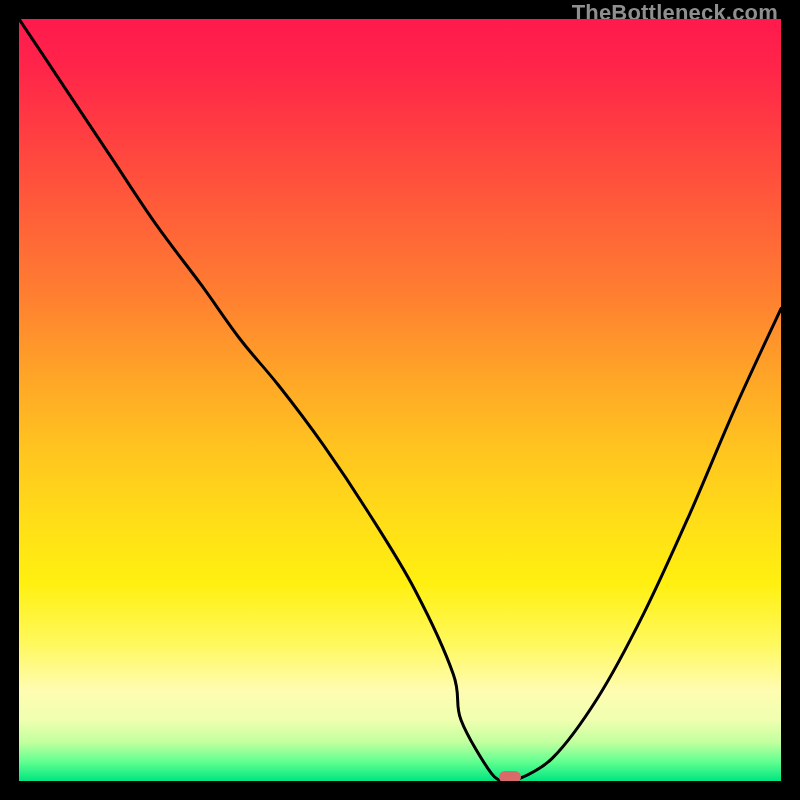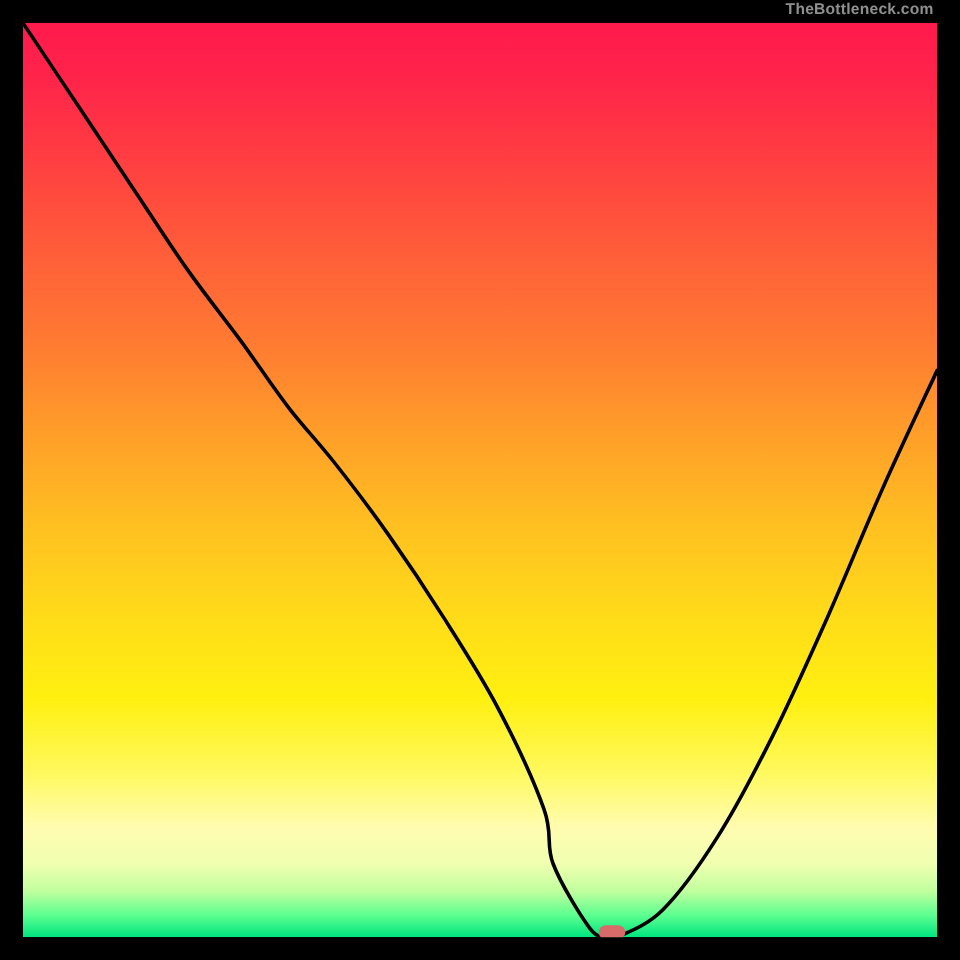--- a/index.html
+++ b/index.html
@@ -64,21 +64,21 @@
     height: 12px;
     border-radius: 6px;
     background: #d86a6a;
     transform: translate(-50%, -50%);
   }
   .watermark {
     position: absolute;
     top: 0;
     right: 22px;
     font-family: Arial, Helvetica, sans-serif;
-    font-size: 13px;
+    font-size: 22px;
     font-weight: 600;
     color: #8f8f8f;
     letter-spacing: 0.2px;
   }
 </style>
 </head>
 <body>
 
 <div class="frame">
   <div class="watermark">TheBottleneck.com</div>

